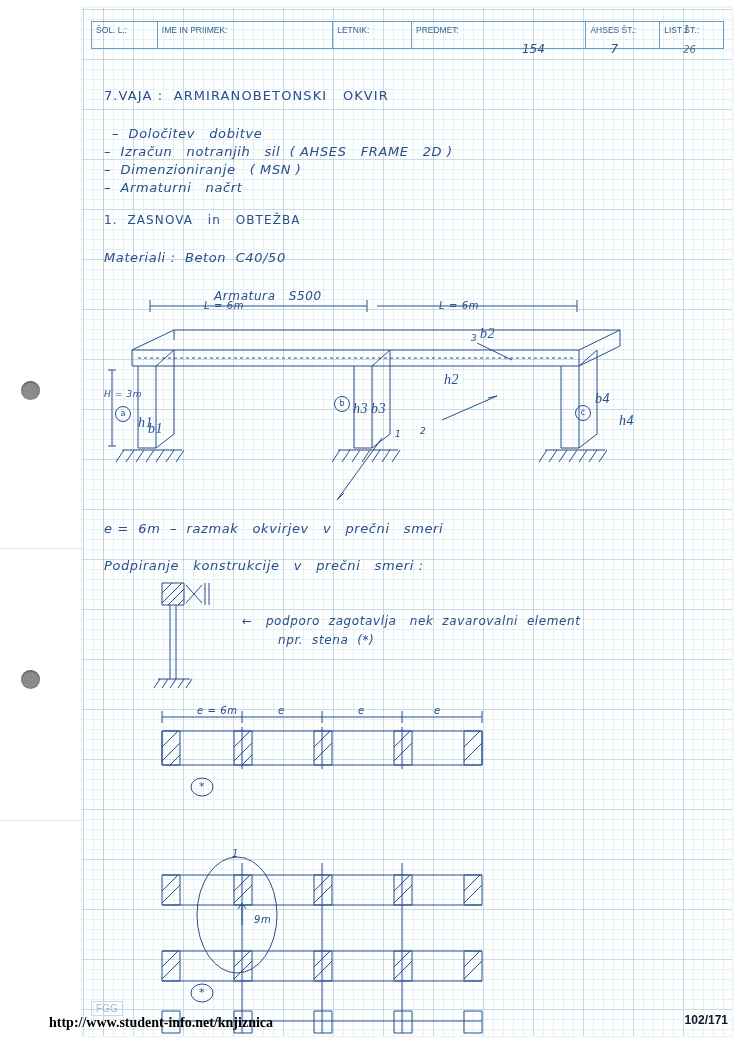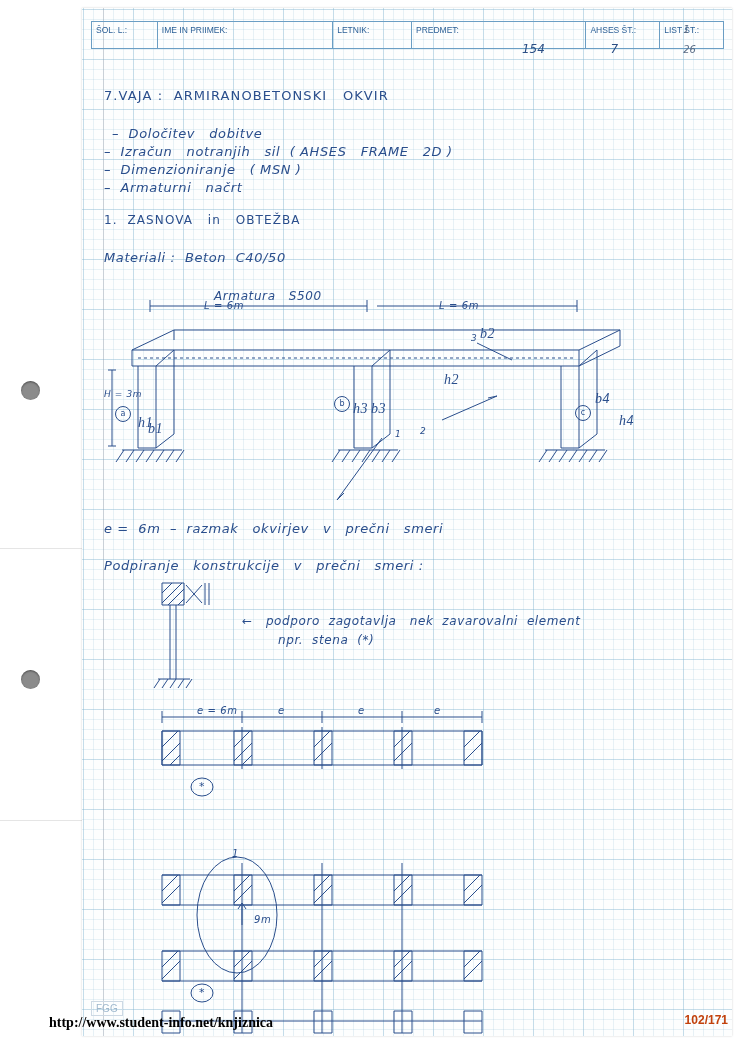--- a/index.html
+++ b/index.html
@@ -161,21 +161,21 @@
     font-weight: bold;
     color: #000;
     font-family: "Liberation Serif", serif;
   }
   #footer-page {
     position: absolute;
     right: 22px;
     top: 1013px;
     font-size: 12px;
     font-weight: bold;
-    color: #c2410c;
+    color: #0f172a;
   }
   #fgg {
     position: absolute;
     left: 9px;
     bottom: 20px;
     font-size: 10px;
     color: #9fb8cd;
     border: 1px solid #cdd9e4;
     padding: 1px 4px;
   }

